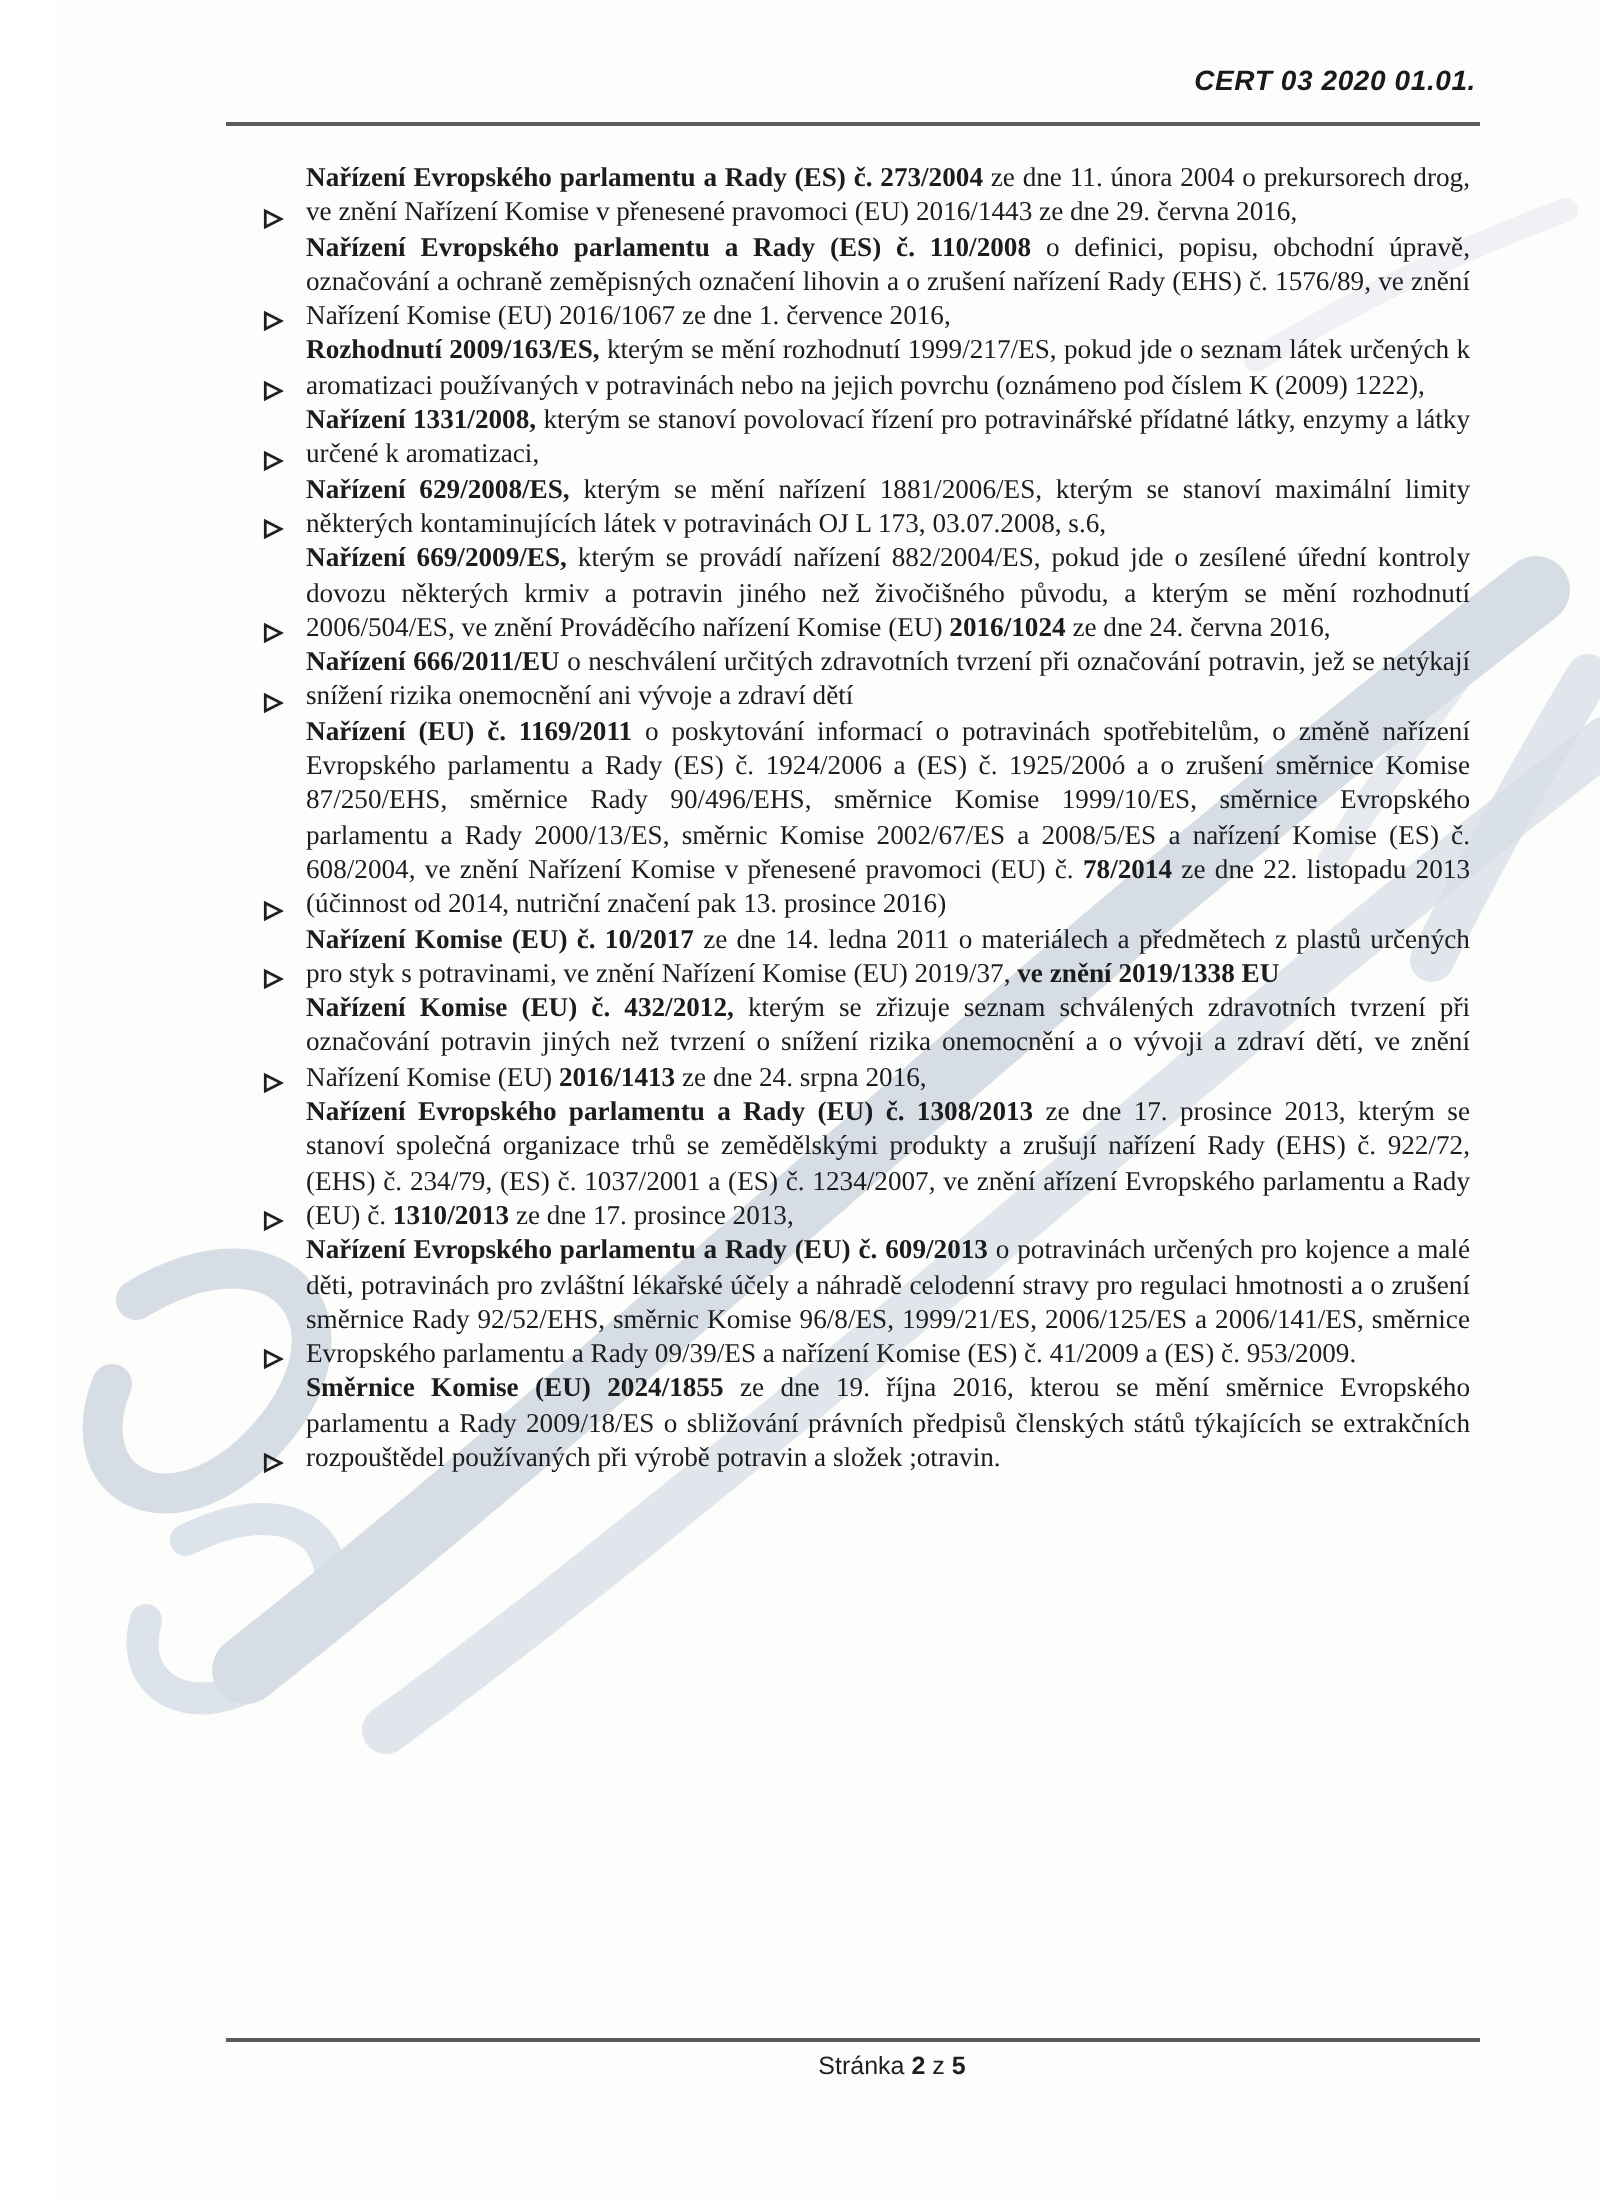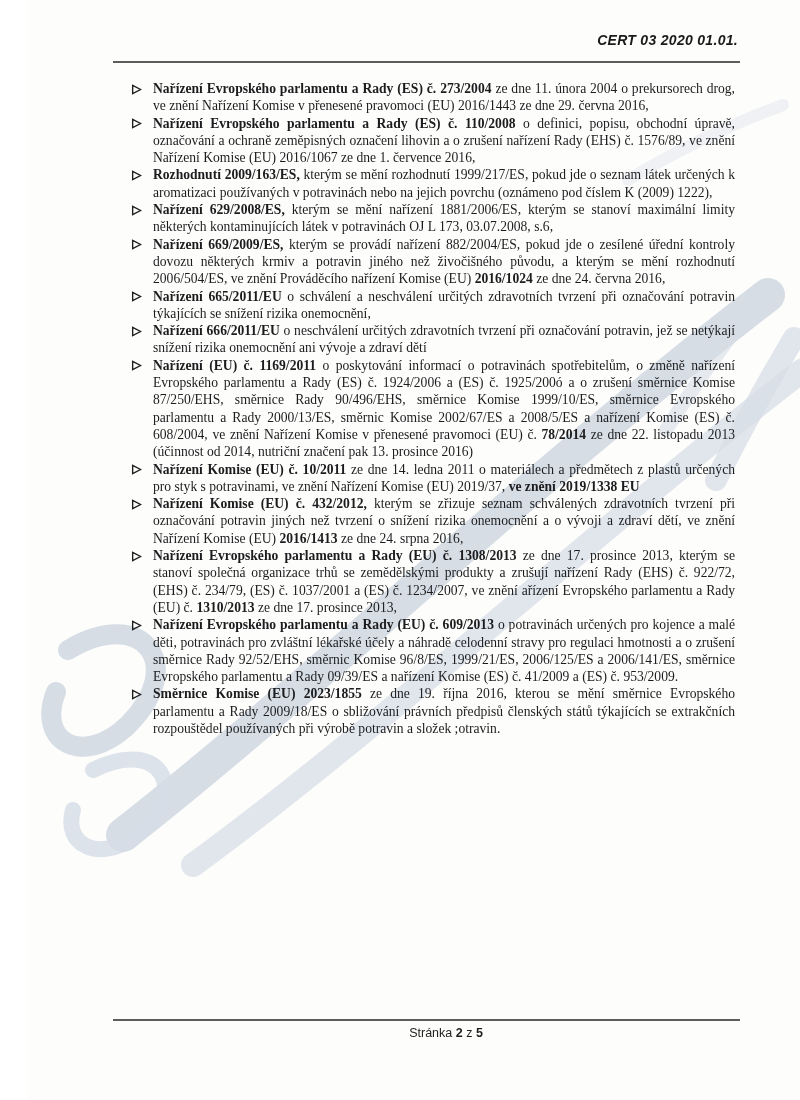--- a/index.html
+++ b/index.html
@@ -48,21 +48,21 @@
   }
   .content {
     position: absolute;
     top: 80px;
     left: 103px;
     width: 604px;
     z-index: 1;
   }
   .item {
     display: flex;
-    align-items: flex-start;
+    align-items: flex-end;
     font-size: 13.6px;
     line-height: 17.3px;
   }
   .marker {
     flex: 0 0 22px;
     width: 22px;
     padding-top: 3.5px;
   }
   .marker svg { display: block; }
   .text {
@@ -138,61 +138,61 @@
           </svg>
         </span>
         <span class="text"><span class="b">Rozhodnutí 2009/163/ES,</span><span> kterým se mění rozhodnutí 1999/217/ES, pokud jde o seznam látek určených k aromatizaci používaných v potravinách nebo na jejich povrchu (oznámeno pod číslem K (2009) 1222),</span></span>
       </div>
       <div class="item">
         <span class="marker">
           <svg width="11" height="11" viewBox="0 0 12 12">
             <path d="M1.8 1.6 L10.4 6 L1.8 10.4 Z" fill="none" stroke="#1f1f1f" stroke-width="1.5" stroke-linejoin="miter"></path>
           </svg>
         </span>
+        <span class="text"><span class="b">Nařízení 1331/2008,</span><span> kterým se stanoví povolovací řízení pro potravinářské přídatné látky, enzymy a látky určené k aromatizaci,</span></span>
+      </div>
+      <div class="item">
+        <span class="marker">
+          <svg width="11" height="11" viewBox="0 0 12 12">
+            <path d="M1.8 1.6 L10.4 6 L1.8 10.4 Z" fill="none" stroke="#1f1f1f" stroke-width="1.5" stroke-linejoin="miter"></path>
+          </svg>
+        </span>
         <span class="text"><span class="b">Nařízení 629/2008/ES,</span><span> kterým se mění nařízení 1881/2006/ES, kterým se stanoví maximální limity některých kontaminujících látek v potravinách OJ L 173, 03.07.2008, s.6,</span></span>
       </div>
       <div class="item">
         <span class="marker">
           <svg width="11" height="11" viewBox="0 0 12 12">
             <path d="M1.8 1.6 L10.4 6 L1.8 10.4 Z" fill="none" stroke="#1f1f1f" stroke-width="1.5" stroke-linejoin="miter"></path>
           </svg>
         </span>
         <span class="text"><span class="b">Nařízení 669/2009/ES,</span><span> kterým se provádí nařízení 882/2004/ES, pokud jde o zesílené úřední kontroly dovozu některých krmiv a potravin jiného než živočišného původu, a kterým se mění rozhodnutí 2006/504/ES, ve znění Prováděcího nařízení Komise (EU) </span><span class="b">2016/1024</span><span> ze dne 24. června 2016,</span></span>
       </div>
       <div class="item">
         <span class="marker">
           <svg width="11" height="11" viewBox="0 0 12 12">
             <path d="M1.8 1.6 L10.4 6 L1.8 10.4 Z" fill="none" stroke="#1f1f1f" stroke-width="1.5" stroke-linejoin="miter"></path>
           </svg>
         </span>
-        <span class="text"><span class="b">Nařízení 665/2011/EU</span><span> o schválení a neschválení určitých zdravotních tvrzení při označování potravin týkajících se snížení rizika onemocnění,</span></span>
-      </div>
-      <div class="item">
-        <span class="marker">
-          <svg width="11" height="11" viewBox="0 0 12 12">
-            <path d="M1.8 1.6 L10.4 6 L1.8 10.4 Z" fill="none" stroke="#1f1f1f" stroke-width="1.5" stroke-linejoin="miter"></path>
-          </svg>
-        </span>
         <span class="text"><span class="b">Nařízení 666/2011/EU</span><span> o neschválení určitých zdravotních tvrzení při označování potravin, jež se netýkají snížení rizika onemocnění ani vývoje a zdraví dětí</span></span>
       </div>
       <div class="item">
         <span class="marker">
           <svg width="11" height="11" viewBox="0 0 12 12">
             <path d="M1.8 1.6 L10.4 6 L1.8 10.4 Z" fill="none" stroke="#1f1f1f" stroke-width="1.5" stroke-linejoin="miter"></path>
           </svg>
         </span>
         <span class="text"><span class="b">Nařízení (EU) č. 1169/2011</span><span>  o poskytování informací o potravinách spotřebitelům, o změně nařízení Evropského parlamentu a Rady (ES) č. 1924/2006 a (ES) č. 1925/200ó a o zrušení směrnice Komise 87/250/EHS, směrnice Rady 90/496/EHS, směrnice Komise 1999/10/ES, směrnice Evropského parlamentu a Rady 2000/13/ES, směrnic Komise 2002/67/ES a 2008/5/ES a nařízení Komise (ES) č. 608/2004, ve znění Nařízení Komise v přenesené pravomoci (EU) č. </span><span class="b">78/2014</span><span> ze dne 22. listopadu 2013 (účinnost od 2014, nutriční značení pak 13. prosince 2016)</span></span>
       </div>
       <div class="item">
         <span class="marker">
           <svg width="11" height="11" viewBox="0 0 12 12">
             <path d="M1.8 1.6 L10.4 6 L1.8 10.4 Z" fill="none" stroke="#1f1f1f" stroke-width="1.5" stroke-linejoin="miter"></path>
           </svg>
         </span>
-        <span class="text"><span class="b">Nařízení Komise (EU) č. 10/2011</span><span> ze dne 14. ledna 2011 o materiálech a předmětech z plastů určených pro styk s potravinami, ve znění Nařízení Komise (EU) 2019/37, </span><span class="b">ve znění 2019/1338 EU</span></span>
+        <span class="text"><span class="b">Nařízení Komise (EU) č. 10/2017</span><span> ze dne 14. ledna 2011 o materiálech a předmětech z plastů určených pro styk s potravinami, ve znění Nařízení Komise (EU) 2019/37, </span><span class="b">ve znění 2019/1338 EU</span></span>
       </div>
       <div class="item">
         <span class="marker">
           <svg width="11" height="11" viewBox="0 0 12 12">
             <path d="M1.8 1.6 L10.4 6 L1.8 10.4 Z" fill="none" stroke="#1f1f1f" stroke-width="1.5" stroke-linejoin="miter"></path>
           </svg>
         </span>
         <span class="text"><span class="b">Nařízení Komise (EU) č. 432/2012,</span><span> kterým se zřizuje seznam schválených zdravotních tvrzení při označování potravin jiných než tvrzení o snížení rizika onemocnění a o vývoji a zdraví dětí, ve znění Nařízení Komise (EU) </span><span class="b">2016/1413</span><span> ze dne 24. srpna 2016,</span></span>
       </div>
       <div class="item">
@@ -210,21 +210,21 @@
           </svg>
         </span>
         <span class="text"><span class="b">Nařízení Evropského parlamentu a Rady (EU) č. 609/2013</span><span> o potravinách určených pro kojence a malé děti, potravinách pro zvláštní lékařské účely a náhradě celodenní stravy pro regulaci hmotnosti a o zrušení směrnice Rady 92/52/EHS, směrnic Komise 96/8/ES, 1999/21/ES, 2006/125/ES a 2006/141/ES, směrnice Evropského parlamentu a Rady 09/39/ES a nařízení Komise (ES) č. 41/2009 a (ES) č. 953/2009.</span></span>
       </div>
       <div class="item">
         <span class="marker">
           <svg width="11" height="11" viewBox="0 0 12 12">
             <path d="M1.8 1.6 L10.4 6 L1.8 10.4 Z" fill="none" stroke="#1f1f1f" stroke-width="1.5" stroke-linejoin="miter"></path>
           </svg>
         </span>
-        <span class="text"><span class="b">Směrnice Komise (EU) 2023/1855</span><span> ze dne 19. října 2016, kterou se mění směrnice Evropského parlamentu a Rady 2009/18/ES o sbližování právních předpisů členských států týkajících se extrakčních rozpouštědel používaných při výrobě potravin a složek ;otravin.</span></span>
+        <span class="text"><span class="b">Směrnice Komise (EU) 2024/1855</span><span> ze dne 19. října 2016, kterou se mění směrnice Evropského parlamentu a Rady 2009/18/ES o sbližování právních předpisů členských států týkajících se extrakčních rozpouštědel používaných při výrobě potravin a složek ;otravin.</span></span>
       </div>
     </div>
 
   <div class="footer-rule"></div>
 
   <div class="page-number"><span>Stránka </span><span class="b">2</span><span> z </span><span class="b">5</span></div>
 
 </div>
 
 </body></html>

